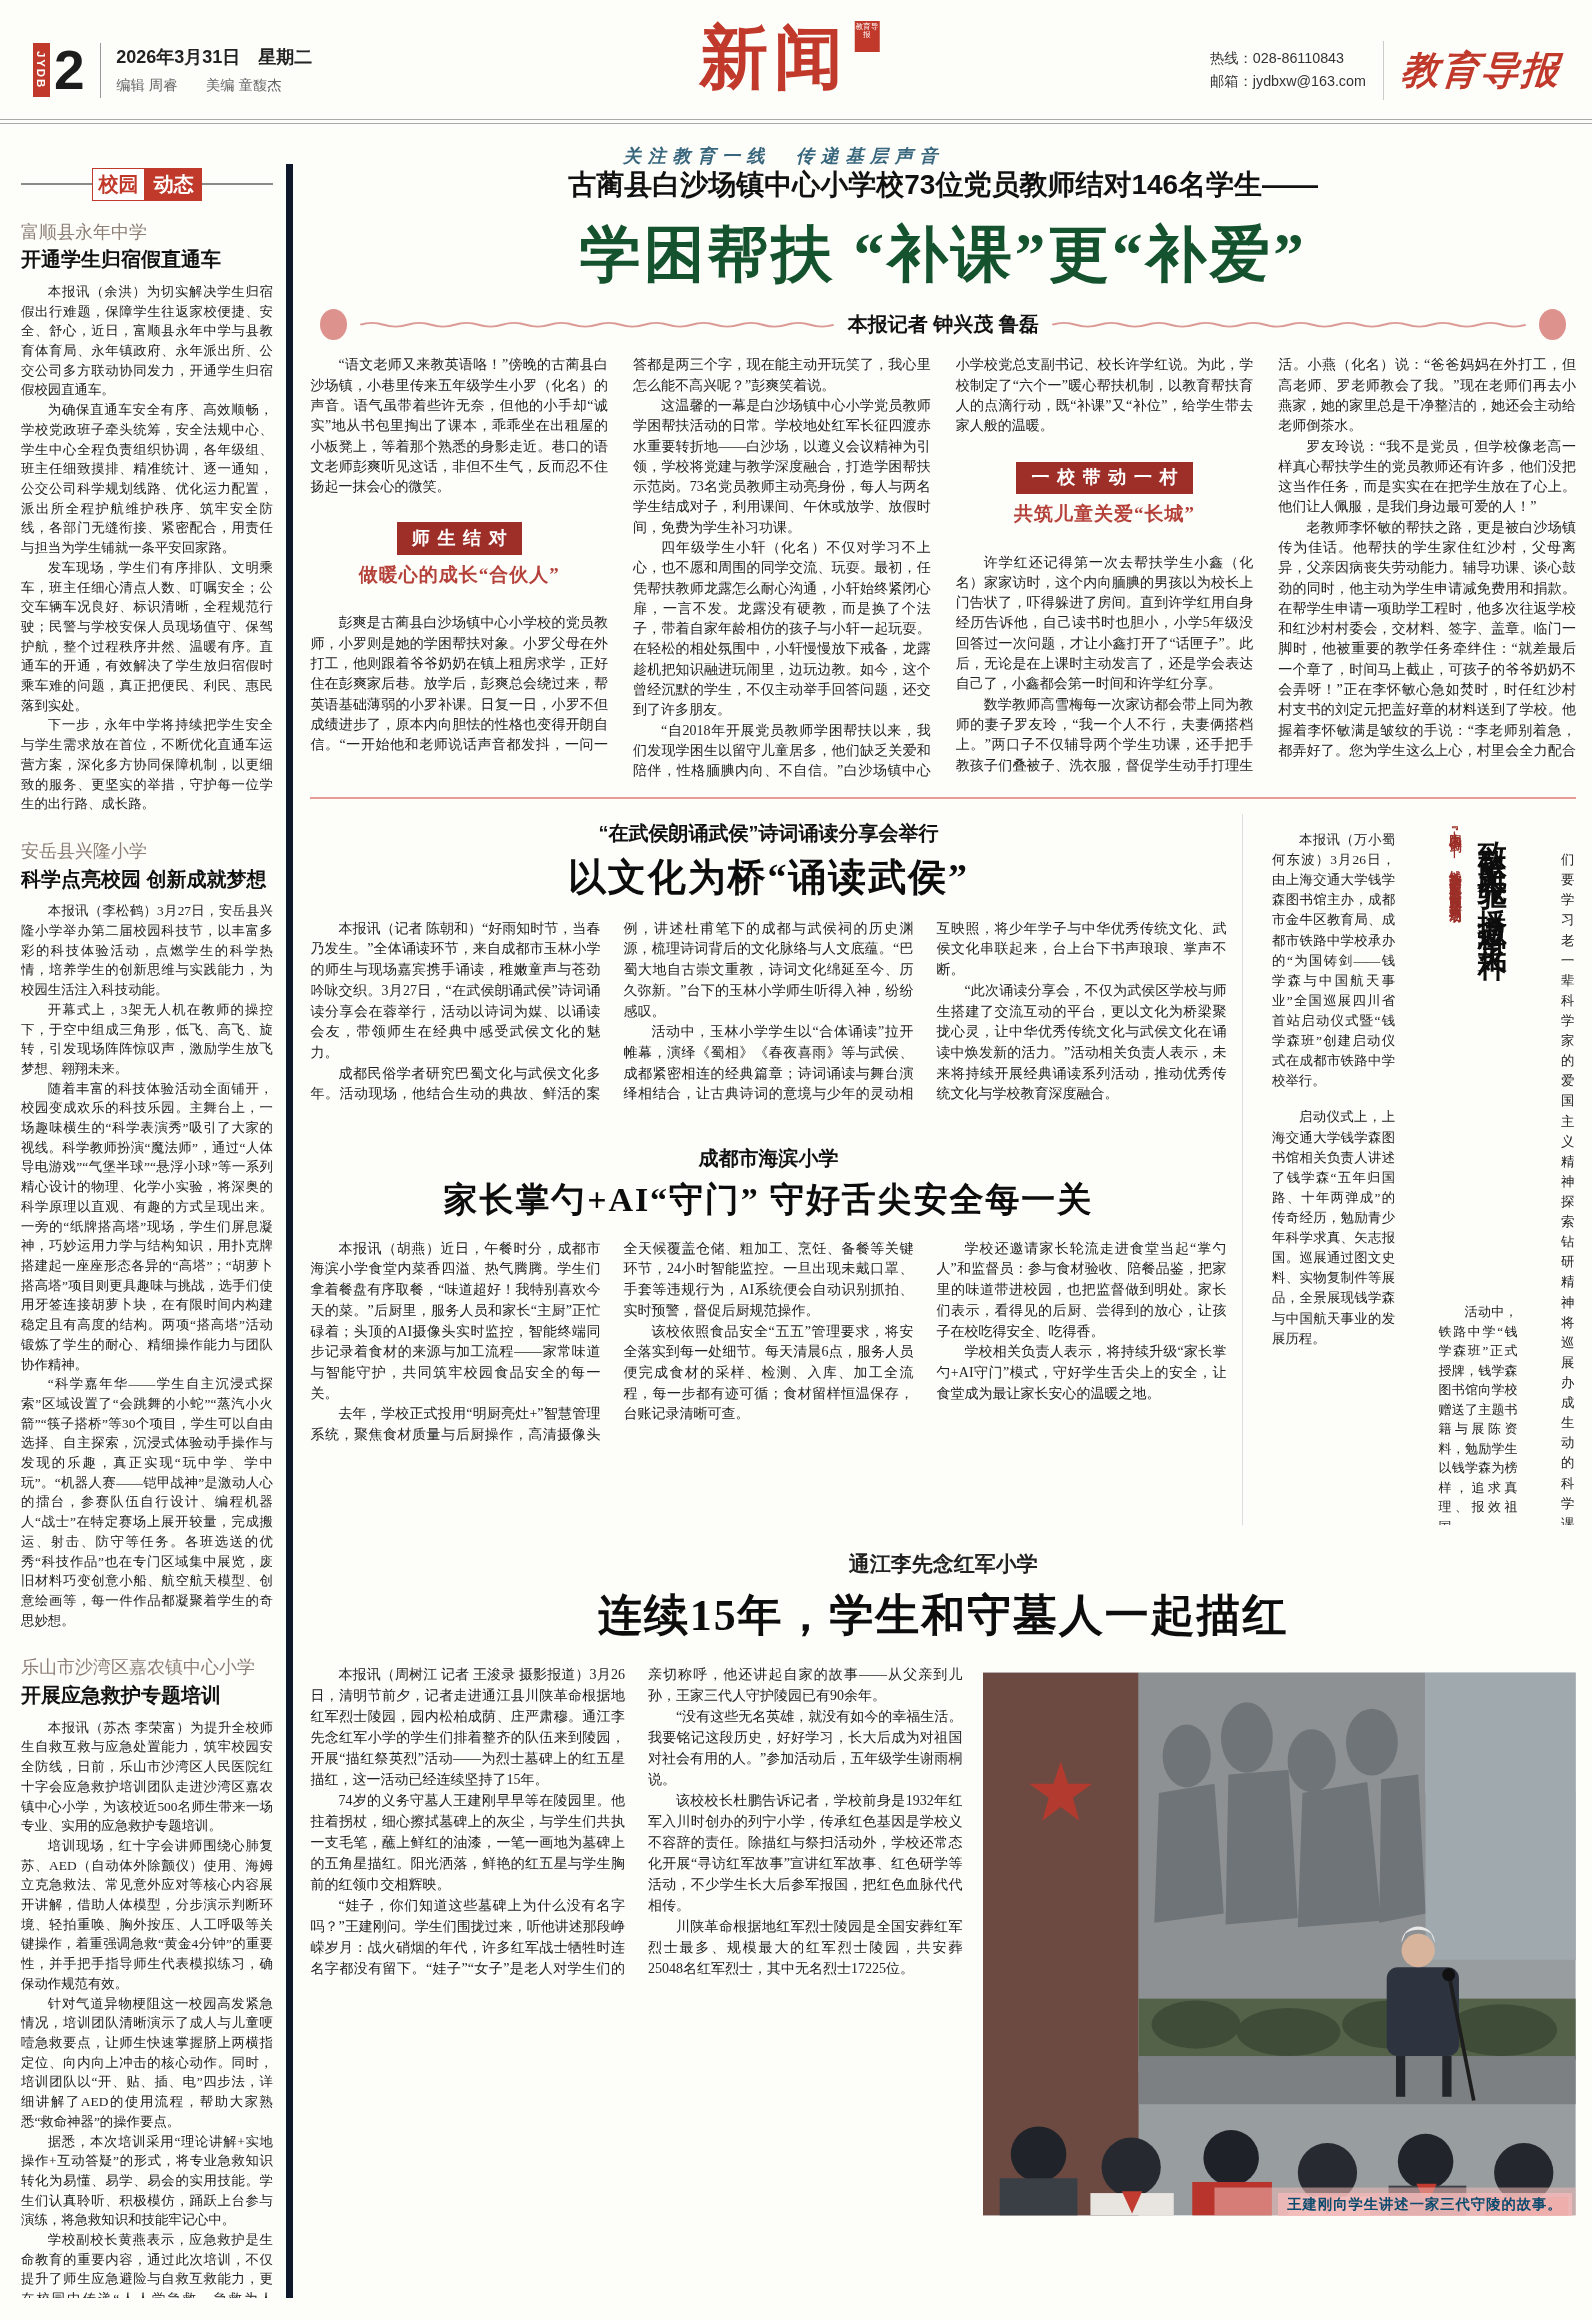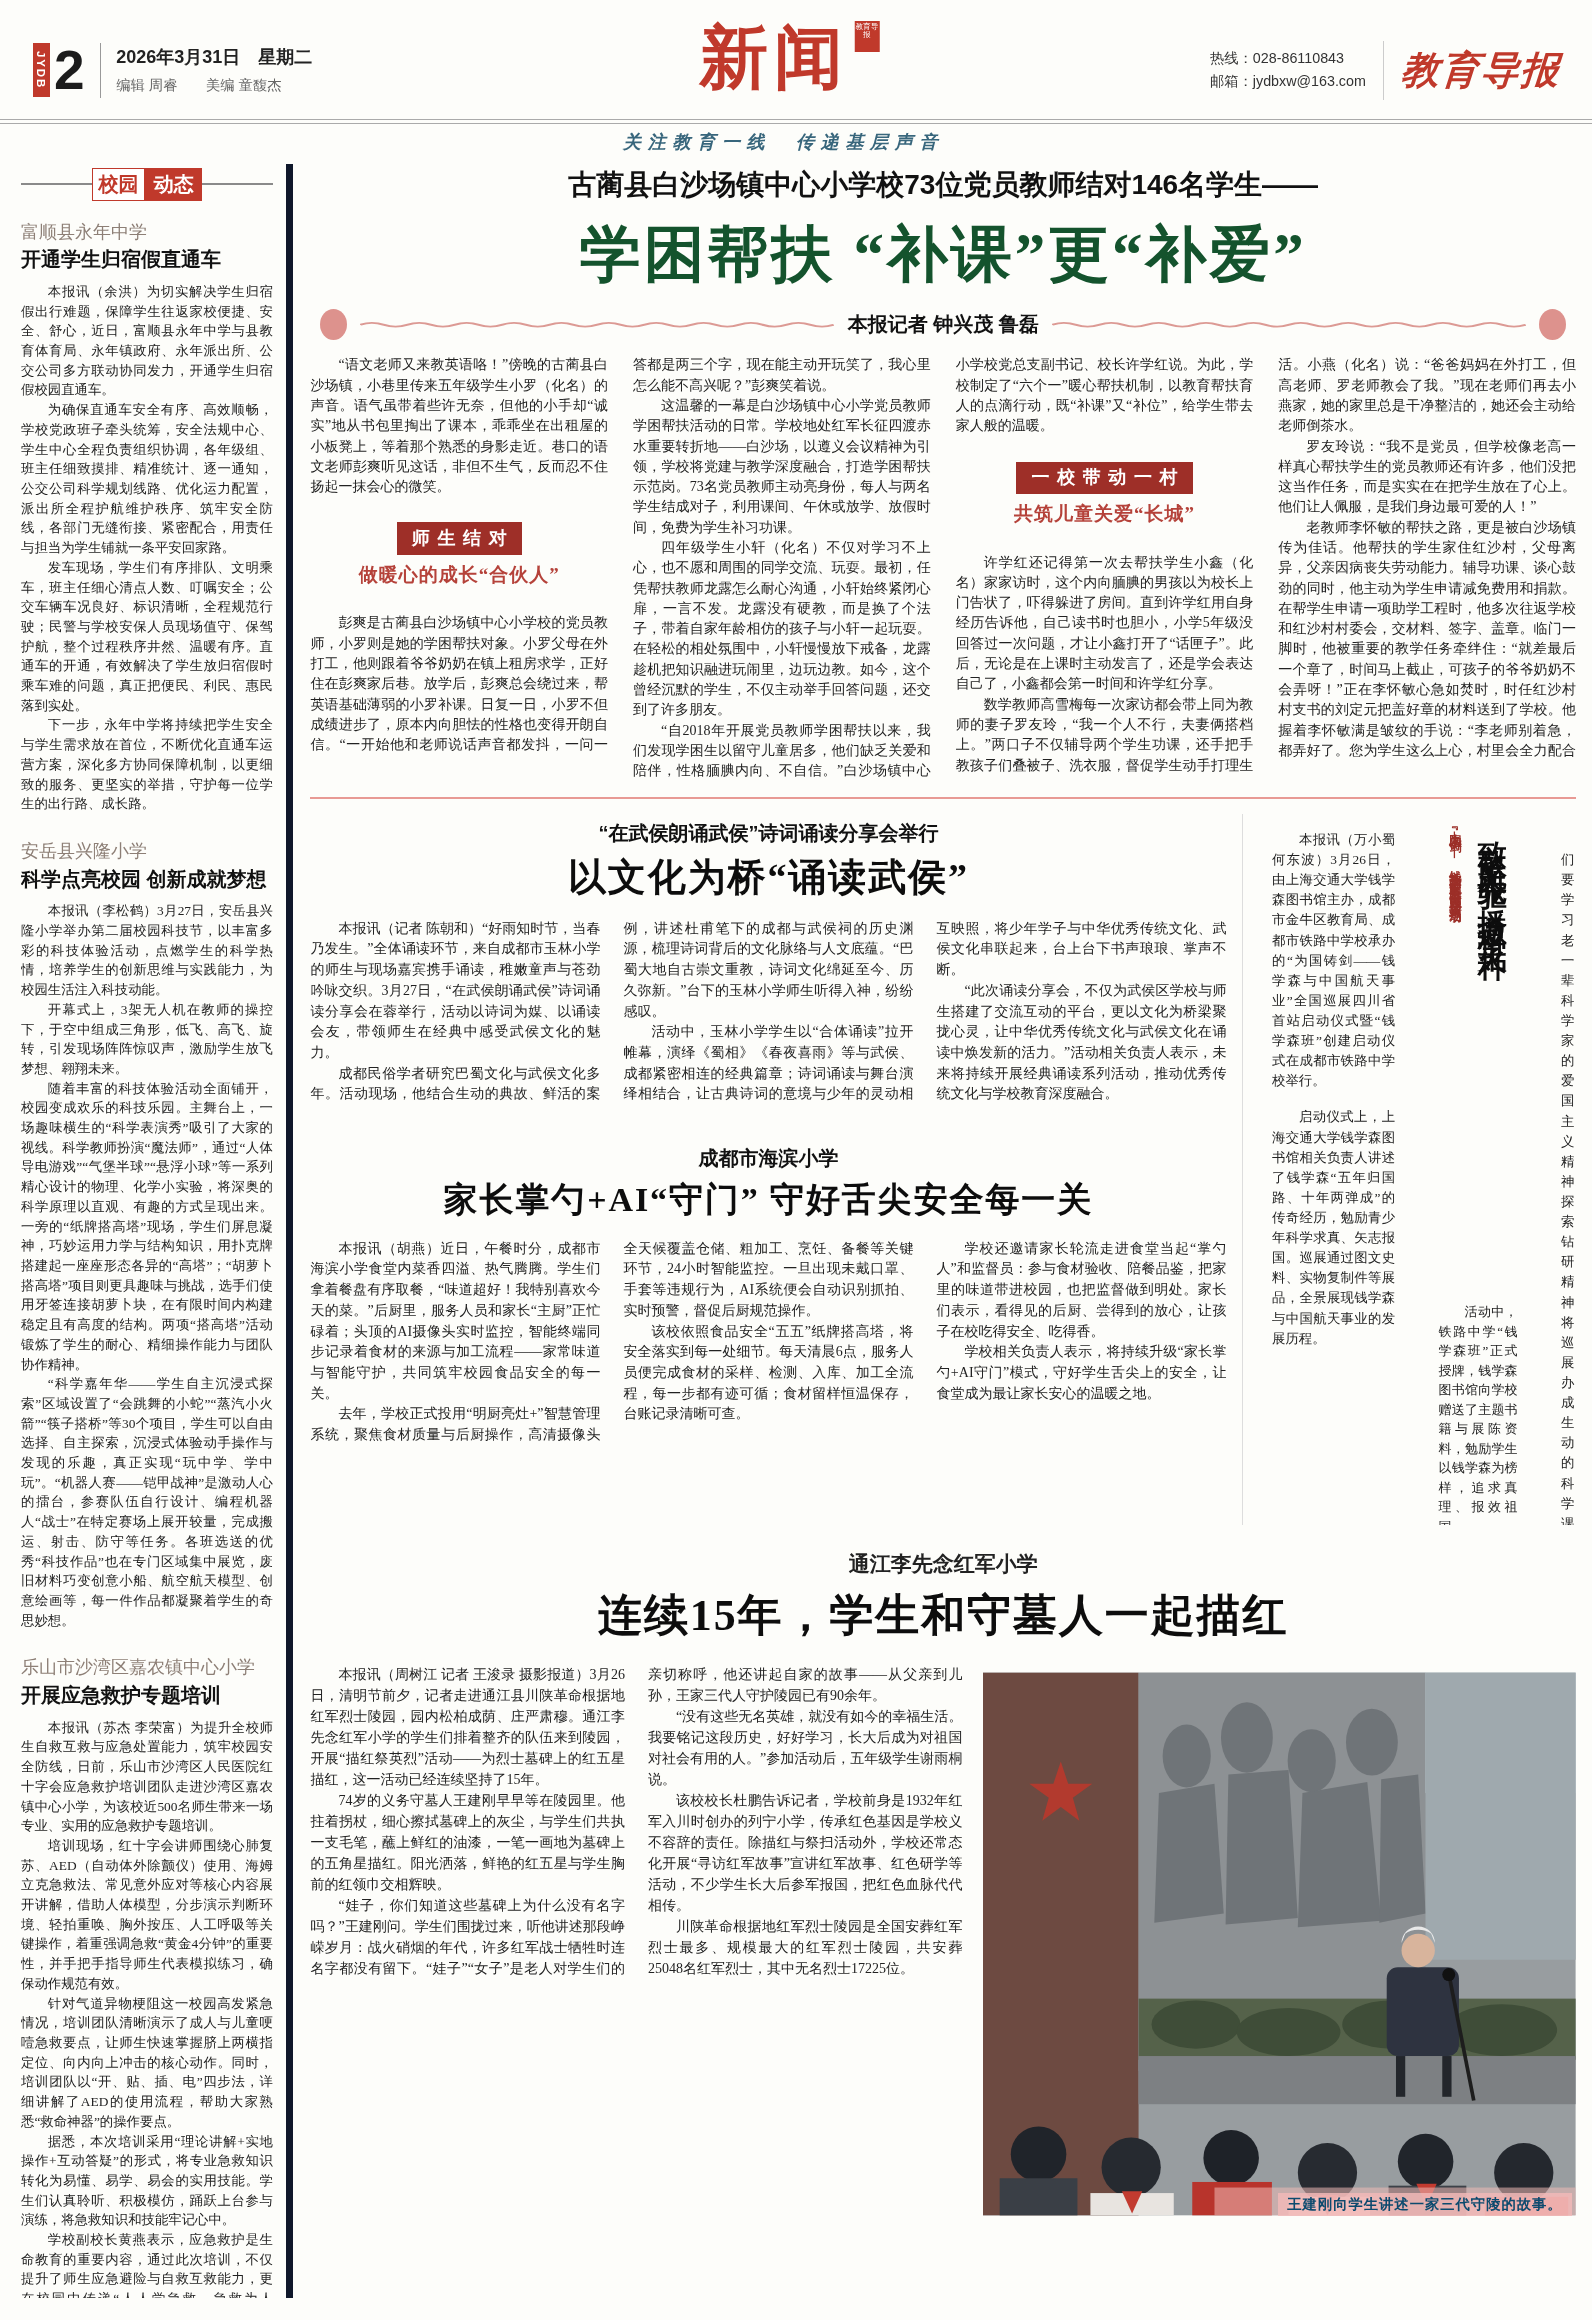--- a/index.html
+++ b/index.html
@@ -21,21 +21,21 @@
   .masthead-title{font-size:69px;font-weight:900;color:#c0392b;letter-spacing:5.7px;line-height:1.1;}
   .seal{display:inline-block;width:25px;height:31px;background:#c0392b;color:#fff;font-size:7.6px;line-height:1.1;
         text-align:center;vertical-align:bottom;margin-left:5.7px;padding-top:1.9px;box-sizing:border-box;overflow:hidden;}
   .mh-right{display:flex;align-items:center;gap:17px;}
   .contact{font-family:"Liberation Sans",sans-serif;font-size:14.3px;color:#333;line-height:1.6;text-align:left;}
   .vline2{width:1px;height:59px;background:#ccc;}
   .brand{font-size:38px;font-weight:900;font-style:italic;color:#c0392b;letter-spacing:1.9px;
          font-family:"Liberation Serif",serif;transform:skewX(-4deg);}
   .header-rule{position:absolute;top:119px;left:0;right:0;height:2.9px;
                border-top:1px solid #aaa;border-bottom:1px solid #aaa;}
-  .slogan{position:absolute;top:130px;left:50%;transform:translateX(-54%);
+  .slogan{position:absolute;top:144px;left:50%;transform:translateX(-54%);
           font-size:18px;font-weight:bold;font-style:italic;color:#38667c;letter-spacing:6.7px;text-align:center;}
 
   
   .content{position:absolute;top:164px;left:21px;right:17px;bottom:23px;display:flex;gap:17px;}
   .left-rail{width:252px;flex:none;border-right:7px solid #0f172a;padding-right:13.4px;overflow:hidden;}
   .main-area{flex:1;min-width:0;}
 
   
   .badge-wrap{display:flex;align-items:center;margin:3.8px 0 19px;}
   .badge-line{flex:1;height:1.9px;background:#8a8a8a;}
@@ -242,21 +242,21 @@
                 <p>“此次诵读分享会，不仅为武侯区学校与师生搭建了交流互动的平台，更以文化为桥梁聚拢心灵，让中华优秀传统文化与武侯文化在诵读中焕发新的活力。”活动相关负责人表示，未来将持续开展经典诵读系列活动，推动优秀传统文化与学校教育深度融合。</p>
               </div>
           </section>
 
           <section class="haibin">
             <div class="sec-kicker">成都市海滨小学</div>
             <h2 class="sec-headline">家长掌勺+AI“守门” 守好舌尖安全每一关</h2>
             <div class="cols3 haibin-body">
                 <p>本报讯（胡燕）近日，午餐时分，成都市海滨小学食堂内菜香四溢、热气腾腾。学生们拿着餐盘有序取餐，“味道超好！我特别喜欢今天的菜。”后厨里，服务人员和家长“主厨”正忙碌着；头顶的AI摄像头实时监控，智能终端同步记录着食材的来源与加工流程——家常味道与智能守护，共同筑牢校园食品安全的每一关。</p>
                 <p>去年，学校正式投用“明厨亮灶+”智慧管理系统，聚焦食材质量与后厨操作，高清摄像头全天候覆盖仓储、粗加工、烹饪、备餐等关键环节，24小时智能监控。一旦出现未戴口罩、手套等违规行为，AI系统便会自动识别抓拍、实时预警，督促后厨规范操作。</p>
-                <p>该校依照食品安全“五五”纸牌搭高塔，将安全落实到每一处细节。每天清晨6点，服务人员便完成食材的采样、检测、入库、加工全流程，每一步都有迹可循；食材留样恒温保存，台账记录清晰可查。</p>
+                <p>该校依照食品安全“五五”管理要求，将安全落实到每一处细节。每天清晨6点，服务人员便完成食材的采样、检测、入库、加工全流程，每一步都有迹可循；食材留样恒温保存，台账记录清晰可查。</p>
                 <p>学校还邀请家长轮流走进食堂当起“掌勺人”和监督员：参与食材验收、陪餐品鉴，把家里的味道带进校园，也把监督做到明处。家长们表示，看得见的后厨、尝得到的放心，让孩子在校吃得安全、吃得香。</p>
                 <p>学校相关负责人表示，将持续升级“家长掌勺+AI守门”模式，守好学生舌尖上的安全，让食堂成为最让家长安心的温暖之地。</p>
               </div>
           </section>
 
         </div>
 
         <aside class="qxs">
           <div class="qxs-c1">
               <p>本报讯（万小蜀 何东波）3月26日，由上海交通大学钱学森图书馆主办，成都市金牛区教育局、成都市铁路中学校承办的“为国铸剑——钱学森与中国航天事业”全国巡展四川省首站启动仪式暨“钱学森班”创建启动仪式在成都市铁路中学校举行。</p>

